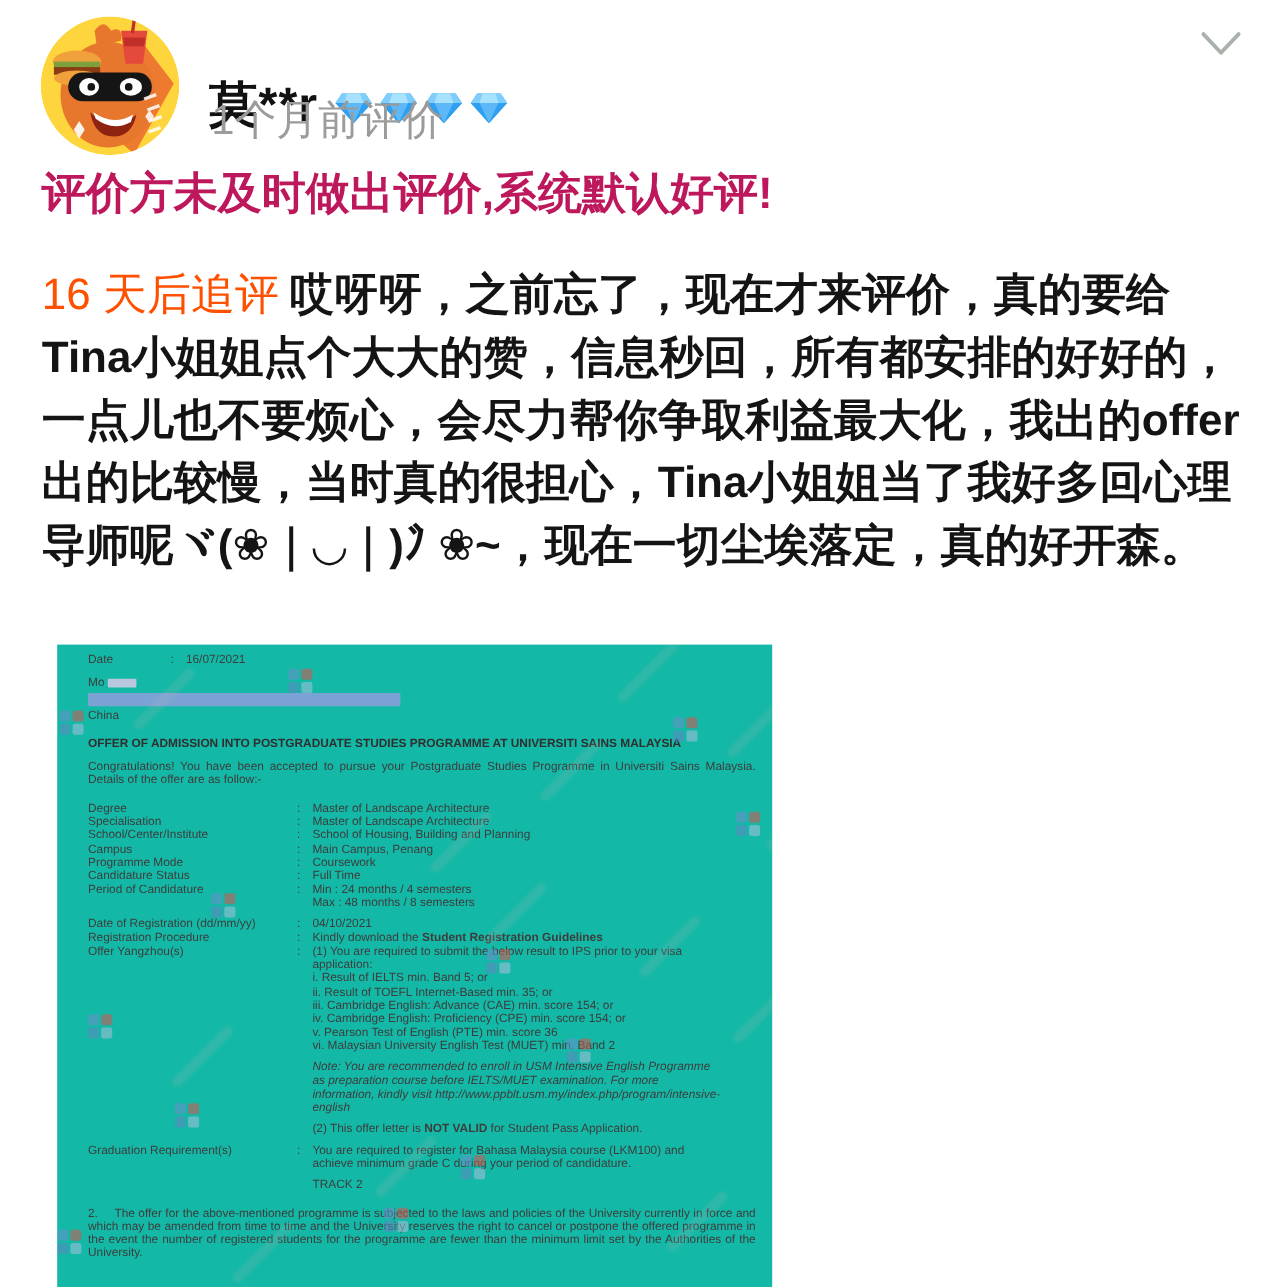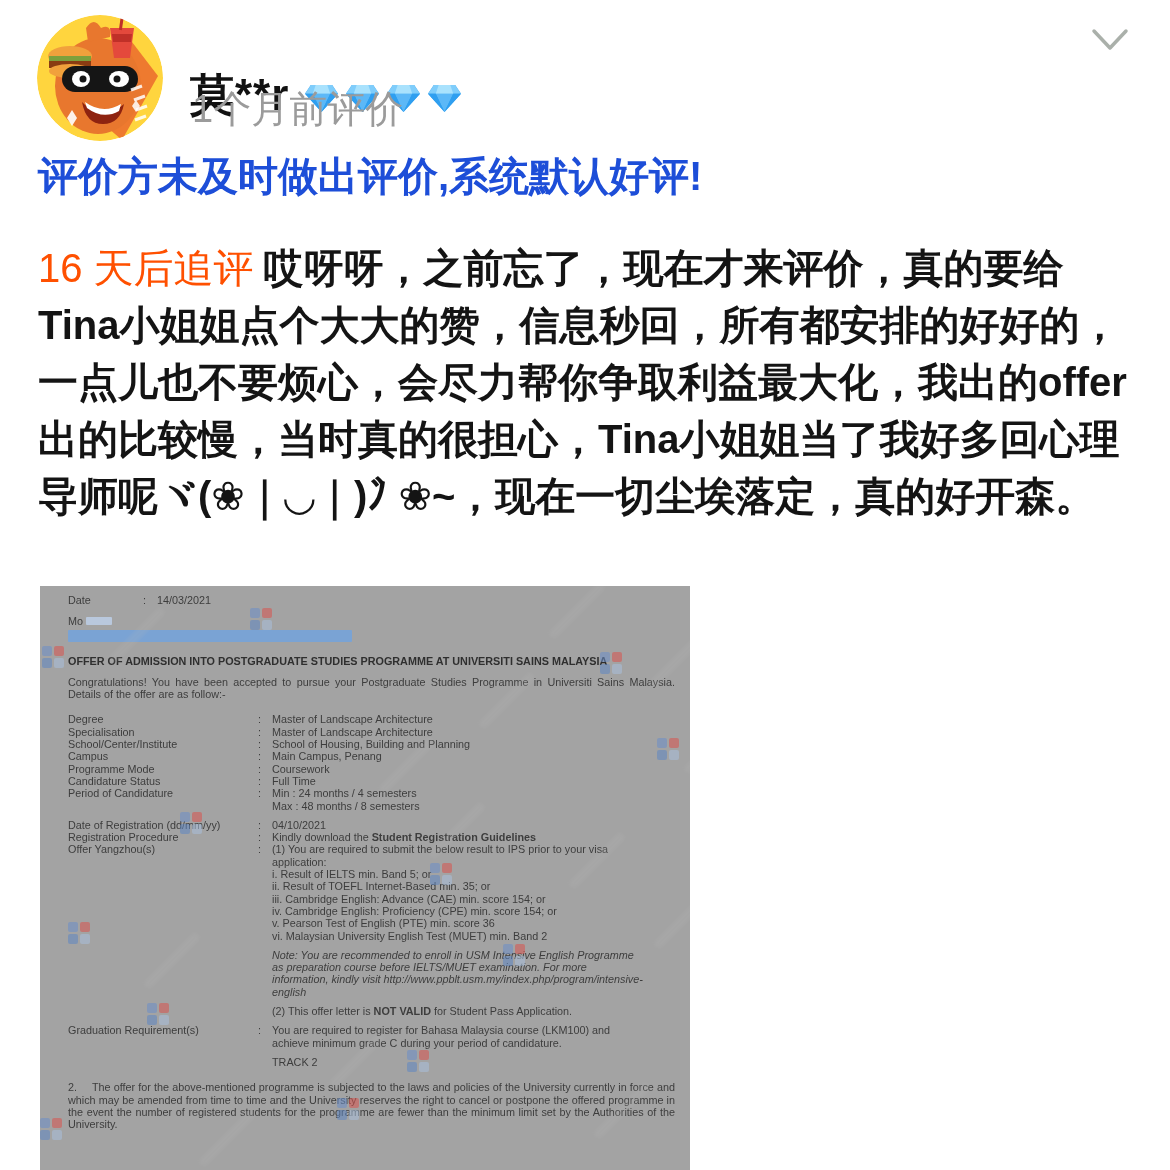--- a/index.html
+++ b/index.html
@@ -9,27 +9,27 @@
   
   .avatar{position:absolute;left:36px;top:14px;width:128px;height:128px;}
   .name-row{position:absolute;left:190px;top:22px;display:flex;align-items:center;gap:14px;margin-top:44px;}
   .username{font-size:44px;font-weight:700;color:#111;letter-spacing:1px;}
   .diamonds{display:flex;align-items:center;gap:4px;padding-top:6px;}
   .time-label{position:absolute;left:192px;top:84px;font-size:38px;color:#9b9b9b;}
   .chevron{position:absolute;left:1088px;top:24px;width:44px;height:34px;cursor:pointer;}
 
   
   .review-p1{position:absolute;left:38px;top:148px;width:1100px;font-size:40px;line-height:56px;
-             font-weight:600;color:#1d4ed8;}
+             font-weight:600;color:#be185d;}
   .review-followup{position:absolute;left:38px;top:240px;width:1105px;font-size:40px;line-height:57px;
              font-weight:600;color:#141414;}
   .followup-tag{color:#ff5000;font-weight:400;margin-right:10px;}
 
   
-  .letter{position:absolute;left:40px;top:586px;width:650px;height:584px;background:#a3a3a3;
+  .letter{position:absolute;left:52px;top:586px;width:650px;height:584px;background:#14b8a6;
           overflow:hidden;color:#3d3d3d;font-size:10.8px;line-height:12.3px;cursor:pointer;
           filter:blur(.22px);}
   .letter-inner{padding:8px 15px 0 28px;}
   .daterow{display:flex;}
   .daterow .dlabel{width:75px;}
   .addressee-row{margin-top:9px;display:flex;align-items:center;}
   .redact-chip{display:inline-block;width:26px;height:8px;background:#b9c8dd;margin-left:3px;border-radius:1px;}
   .redact-bar{width:284px;height:12px;background:#7aa3d4;border-radius:1px;margin:2px 0 3px 0;}
   .city{margin-top:1px;}
   .letter-title{margin-top:13px;font-weight:700;color:#2f2f2f;}
@@ -141,27 +141,28 @@
 
   <div class="review-p1">评价方未及时做出评价,系统默认好评!</div>
 
   <div class="review-followup"><span class="followup-tag">16 天后追评</span><span>哎呀呀，之前忘了，现在才来评价，真的要给Tina小姐姐点个大大的赞，信息秒回，所有都安排的好好的，一点儿也不要烦心，会尽力帮你争取利益最大化，我出的offer出的比较慢，当时真的很担心，Tina小姐姐当了我好多回心理导师呢ヾ(❀｜◡｜)ﾉ゙ ❀~，现在一切尘埃落定，真的好开森。</span></div>
 
   <div class="letter">
     <div class="letter-inner">
       <div class="daterow">
         <span class="dlabel">Date</span>
         <span class="lcolon">:</span>
-        <span>14/03/2021</span>
+        <span>16/07/2021</span>
       </div>
       <div class="addressee-row">
         <span>Mo</span>
         <span class="redact-chip"></span>
       </div>
       <div class="redact-bar"></div>
+      <div>China</div>
       <div class="letter-title">OFFER OF ADMISSION INTO POSTGRADUATE STUDIES PROGRAMME AT UNIVERSITI SAINS MALAYSIA</div>
       <div class="letter-intro">Congratulations! You have been accepted to pursue your Postgraduate Studies Programme in Universiti Sains Malaysia. Details of the offer are as follow:-</div>
       <div class="letter-rows" id="letter-rows">
           <div class="lrow">
             <span class="llabel">Degree</span>
             <span class="lcolon">:</span>
             <span class="lvalue">Master of Landscape Architecture</span>
           </div>
           <div class="lrow">
             <span class="llabel">Specialisation</span>

